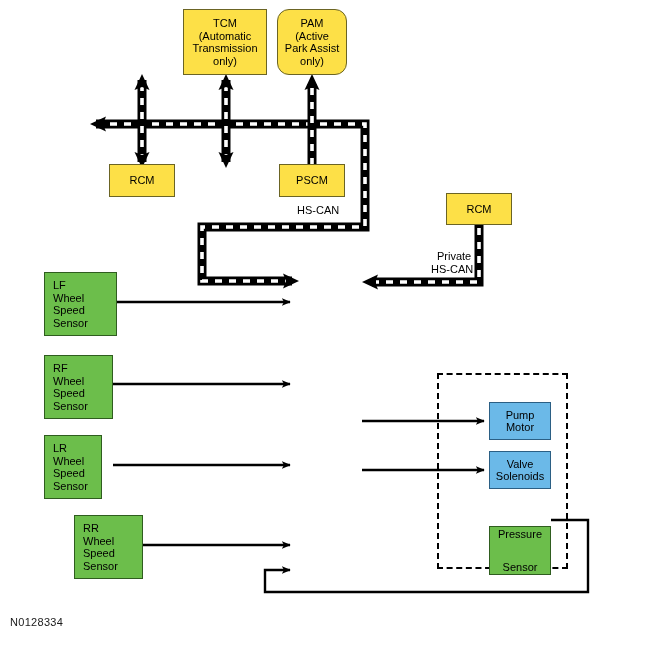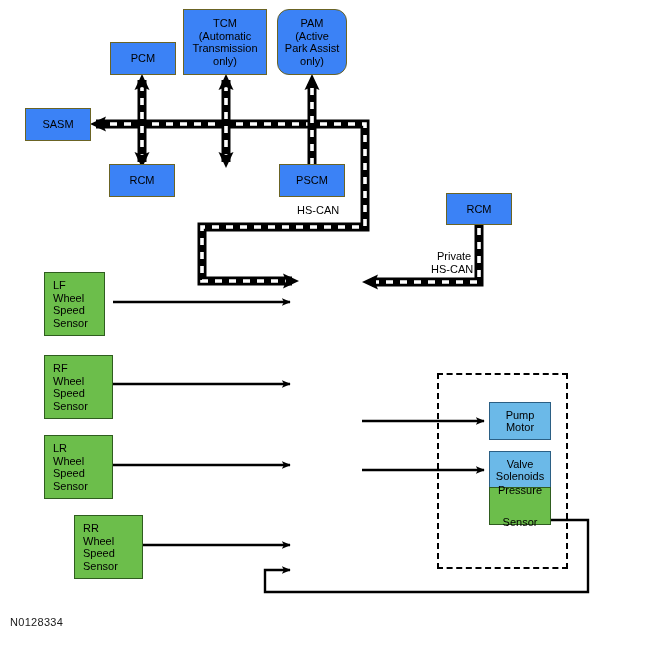--- a/index.html
+++ b/index.html
@@ -4,21 +4,21 @@
 <style>
   html,body{margin:0;padding:0;background:#ffffff;}
   body{width:650px;height:650px;position:relative;overflow:hidden;
        font-family:"Liberation Sans","DejaVu Sans",sans-serif;}
   #stage{position:absolute;left:0;top:0;width:650px;height:650px;}
   svg{position:absolute;left:0;top:0;width:650px;height:650px;}
 
   .node{position:absolute;box-sizing:border-box;border:1.5px solid #3a3a20;
         display:flex;flex-direction:column;align-items:center;justify-content:center;
         font-size:11px;line-height:12.5px;color:#000;text-align:center;}
-  .node.yellow{background:#3b82f6;border-color:#6b6424;}
+  .node.yellow{background:#fde047;border-color:#6b6424;}
   .node.green{background:#6CBE4B;border-color:#2f5d1f;}
   .node.blue{background:#6BB9E8;border-color:#2b5f84;}
   .node.leftal{align-items:flex-start;text-align:left;padding-left:8px;}
 
   .cap{position:absolute;font-size:11px;line-height:13px;color:#000;
        white-space:nowrap;padding-left:41px;}
   .footer{position:absolute;font-size:11px;color:#1a1a1a;letter-spacing:.3px;}
   .hcu-box{position:absolute;box-sizing:border-box;border:2px dashed #000;
            background:transparent;}
 </style>
@@ -77,71 +77,65 @@
     <g stroke="#000" stroke-width="2.4" fill="none">
       <line x1="362" y1="421" x2="484" y2="421" marker-end="url(#ah)"></line>
       <line x1="362" y1="470" x2="484" y2="470" marker-end="url(#ah)"></line>
     </g>
 
     <g>
       <path d="M551,520 L588,520 L588,592 L265,592 L265,570 L290,570" fill="none" stroke="#000" stroke-width="2.4" stroke-linejoin="miter" marker-end="url(#ah)"></path>
     </g>
   </svg>
 
-  <div class="node yellow" style="left:110px;top:42px;width:66px;height:33px;">
-    <span>PCM</span>
-  </div>
 
   <div class="node yellow" style="left:183px;top:9px;width:84px;height:66px;">
     <span>TCM</span>
     <span>(Automatic</span>
     <span>Transmission</span>
     <span>only)</span>
   </div>
 
   <div class="node yellow" style="left:277px;top:9px;width:70px;height:66px;border-radius:12px;">
     <span>PAM</span>
     <span>(Active</span>
     <span>Park Assist</span>
     <span>only)</span>
   </div>
 
-  <div class="node yellow" style="left:25px;top:108px;width:66px;height:33px;">
-    <span>SASM</span>
-  </div>
 
   <div class="node yellow" style="left:109px;top:164px;width:66px;height:33px;">
     <span>RCM</span>
   </div>
 
 
   <div class="node yellow" style="left:279px;top:164px;width:66px;height:33px;">
     <span>PSCM</span>
   </div>
 
   <div class="node yellow" style="left:446px;top:193px;width:66px;height:32px;">
     <span>RCM</span>
   </div>
 
 
-  <div class="node green leftal" style="left:44px;top:272px;width:61px;height:64px;">
+  <div class="node green leftal" style="left:44px;top:272px;width:73px;height:64px;">
     <span>LF</span>
     <span>Wheel</span>
     <span>Speed</span>
     <span>Sensor</span>
   </div>
 
   <div class="node green leftal" style="left:44px;top:355px;width:69px;height:64px;">
     <span>RF</span>
     <span>Wheel</span>
     <span>Speed</span>
     <span>Sensor</span>
   </div>
 
-  <div class="node green leftal" style="left:44px;top:435px;width:69px;height:64px;">
+  <div class="node green leftal" style="left:44px;top:435px;width:58px;height:64px;">
     <span>LR</span>
     <span>Wheel</span>
     <span>Speed</span>
     <span>Sensor</span>
   </div>
 
   <div class="node green leftal" style="left:44px;top:515px;width:69px;height:64px;margin-left:30px;">
     <span>RR</span>
     <span>Wheel</span>
     <span>Speed</span>
@@ -154,21 +148,21 @@
   <div class="node blue" style="left:489px;top:451px;width:62px;height:38px;">
     <span>Valve</span>
     <span>Solenoids</span>
   </div>
 
   <div class="node blue" style="left:489px;top:402px;width:62px;height:38px;">
     <span>Pump</span>
     <span>Motor</span>
   </div>
 
-  <div class="node green" style="left:489px;top:487px;width:62px;height:38px;gap:20px;">
+  <div class="node green" style="left:489px;top:526px;width:62px;height:49px;gap:20px;">
     <span>Pressure</span>
     <span>Sensor</span>
   </div>
 
   <div class="cap" style="left:256px;top:204px;">HS-CAN</div>
 
   <div class="cap" style="left:396px;top:250px;">Private</div>
   <div class="cap" style="left:390px;top:263px;">HS-CAN</div>
 
   <div class="footer" style="left:10px;top:616px;text-align:right;">N0128334</div>

